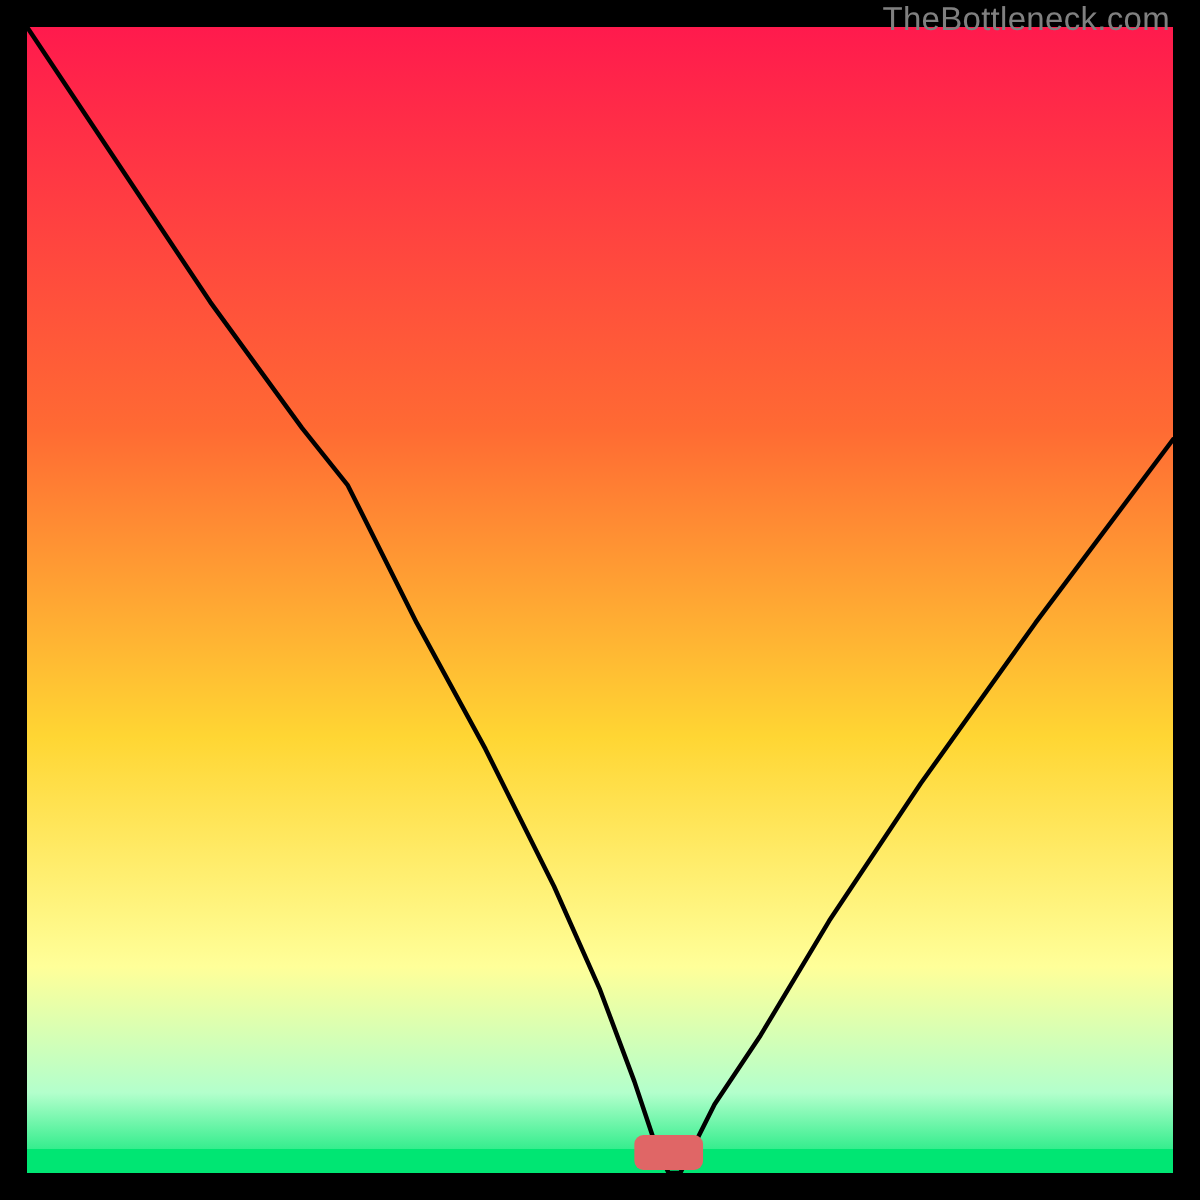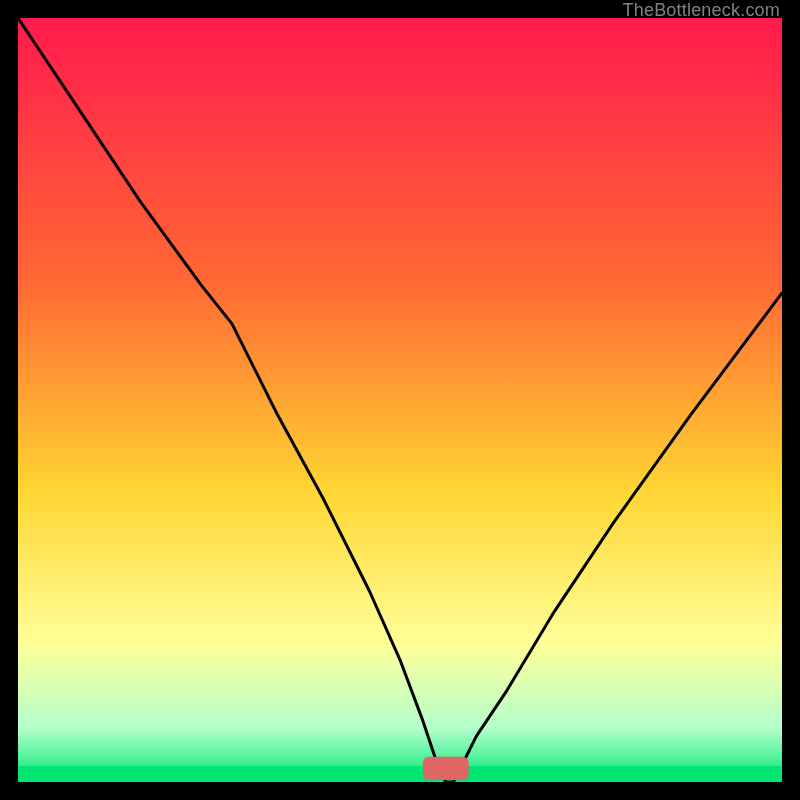--- a/index.html
+++ b/index.html
@@ -24,21 +24,21 @@
     left: 0;
     top: 0;
     width: 764px;
     height: 764px;
   }
   .watermark {
     position: absolute;
     top: 0px;
     right: 20px;
     color: #808080;
-    font-size: 18px;
+    font-size: 22px;
     font-weight: 500;
     letter-spacing: 0.2px;
   }
 </style>
 </head>
 <body>
 
 <div class="frame">
   <svg class="plot" viewBox="0 0 764 764" preserveAspectRatio="none">
     <defs>

